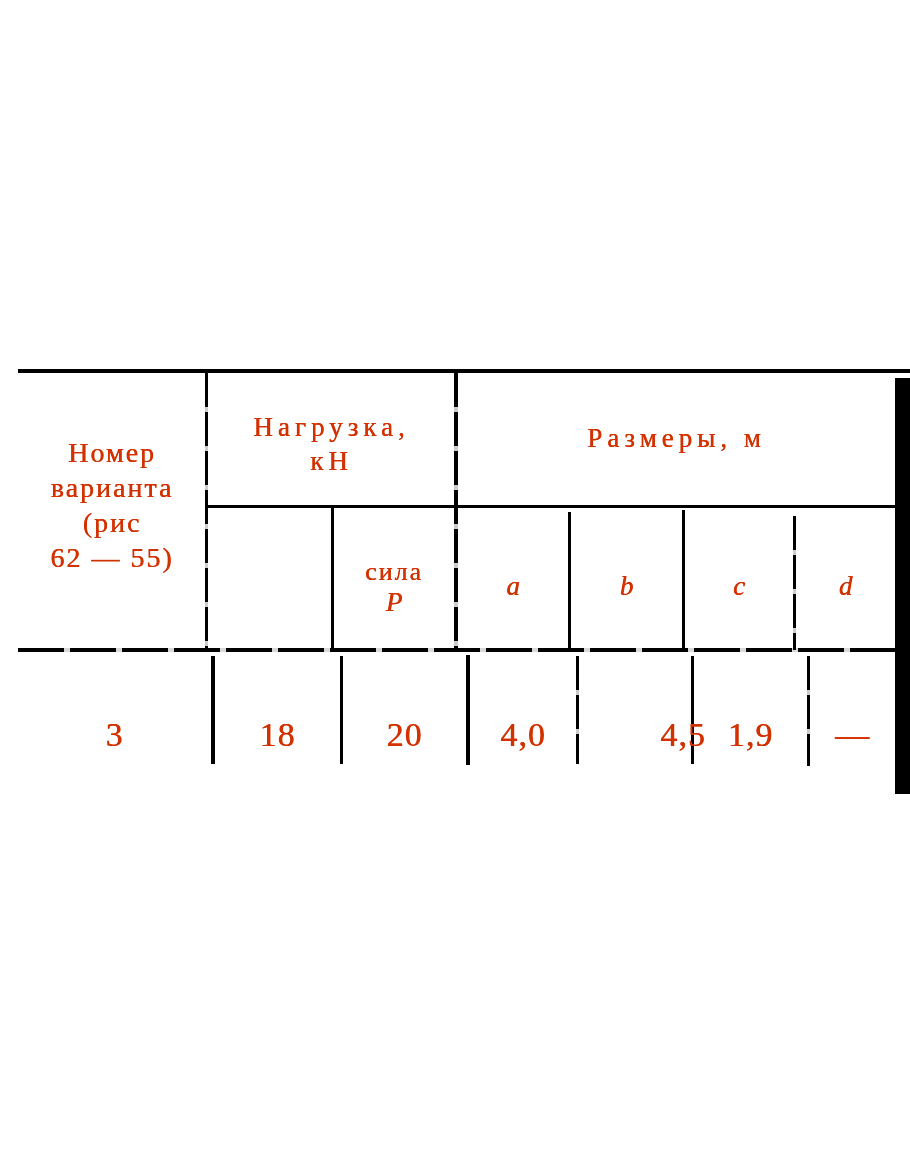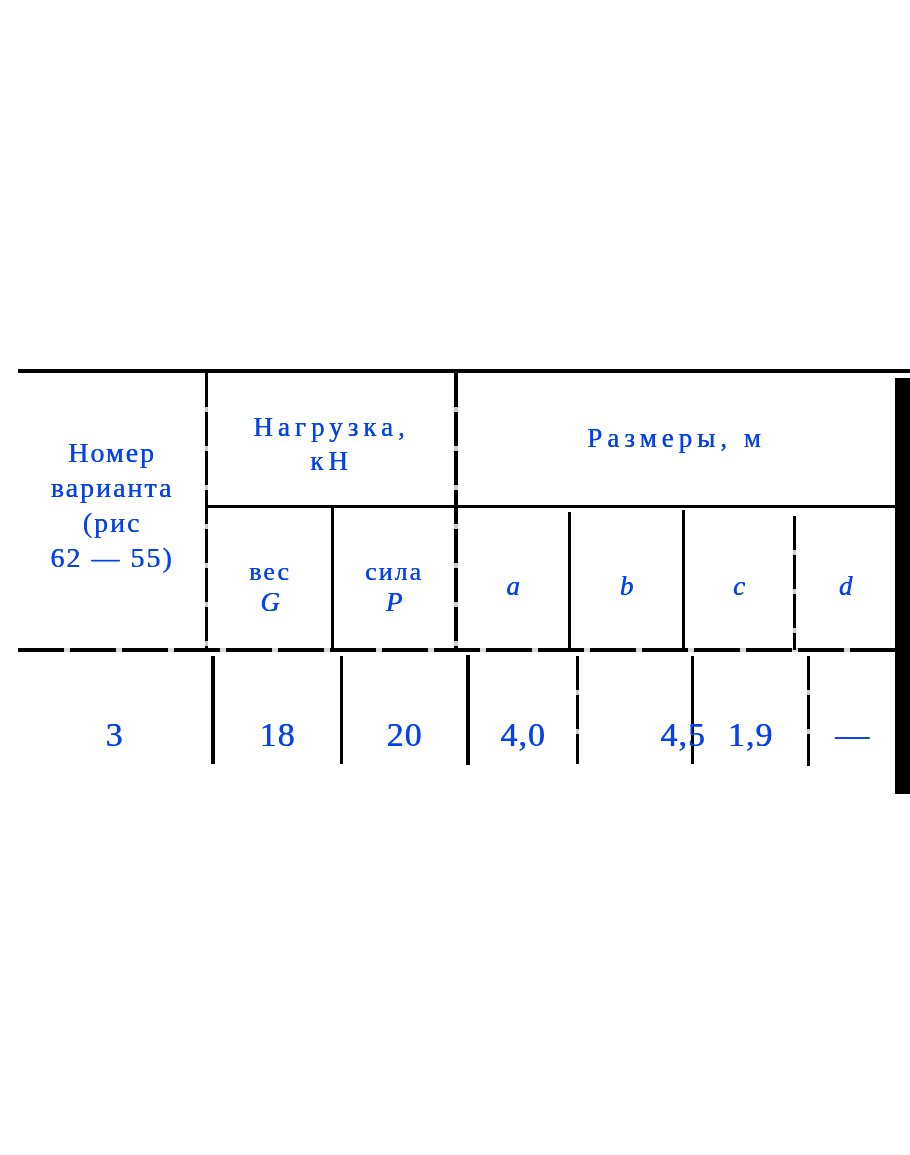--- a/index.html
+++ b/index.html
@@ -7,21 +7,21 @@
     padding: 0;
     background: #ffffff;
   }
   #page {
     position: relative;
     width: 910px;
     height: 1155px;
     background: #ffffff;
     overflow: hidden;
     font-family: "Liberation Serif", "DejaVu Serif", serif;
-    color: #1d4ed8;
+    color: #c2410c;
   }
   
   #scan-table {
     position: absolute;
     left: 0; top: 0; width: 910px; height: 1155px;
     filter: blur(0.35px) contrast(1.25);
   }
   .line {
     position: absolute;
     background: #0a0a0a;
@@ -84,24 +84,20 @@
       <span>варианта</span>
       <span>(рис</span>
       <span>62 — 55)</span>
     </div>
 
     <div class="cell hdr-spaced" style="left:209px; top:406px; width:245px; height:76px;">
       <span>Нагрузка,</span>
       <span>кН</span>
     </div>
 
-    <div class="cell hdr-sub" style="left:209px; top:546px; width:122px; height:82px;">
-      <span>вес</span>
-      <span class="sym">G</span>
-    </div>
 
     <div class="cell hdr-sub" style="left:334px; top:546px; width:120px; height:82px;">
       <span>сила</span>
       <span class="sym">Р</span>
     </div>
 
     <div class="cell hdr-spaced" style="left:458px; top:418px; width:437px; height:40px;align-items:center;">
       <span>Размеры, м</span>
     </div>
 

